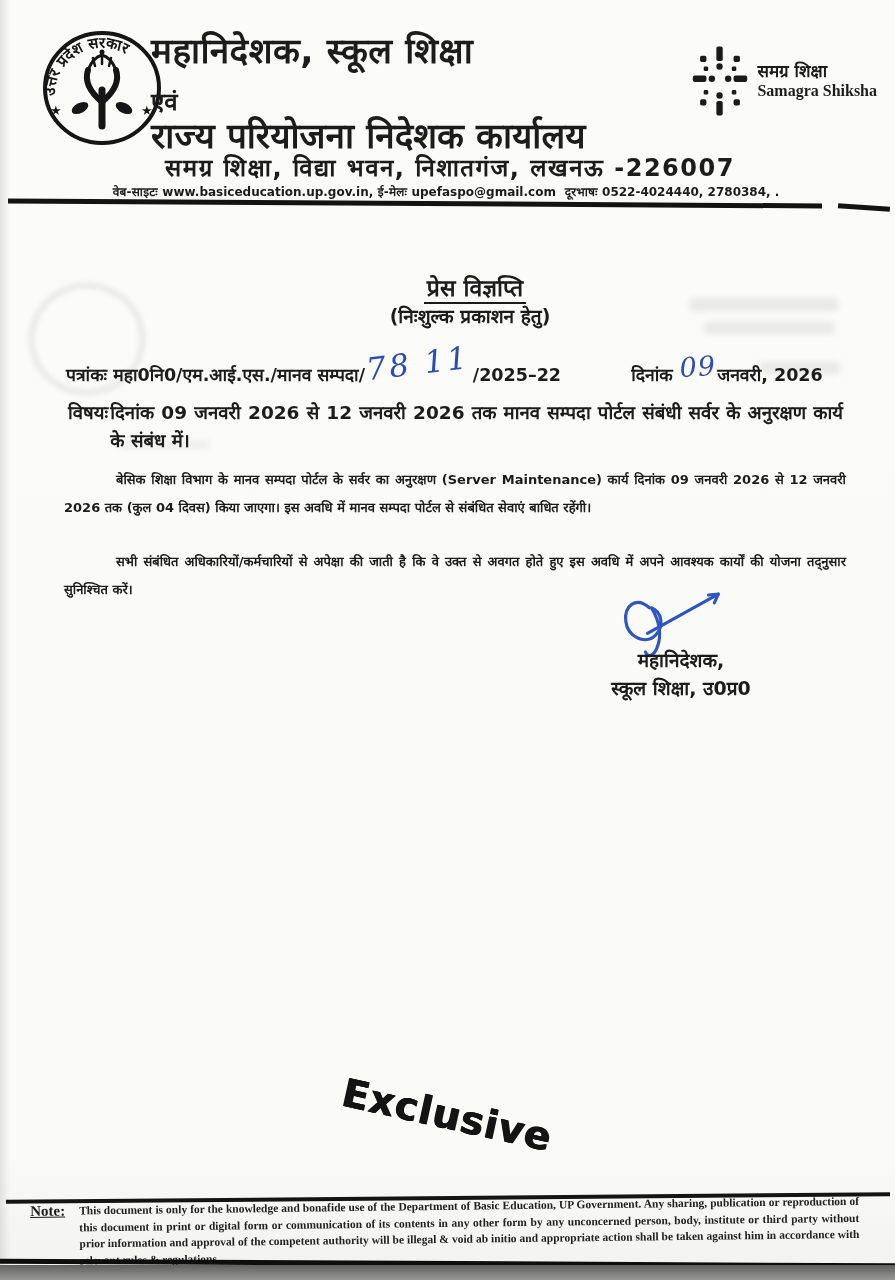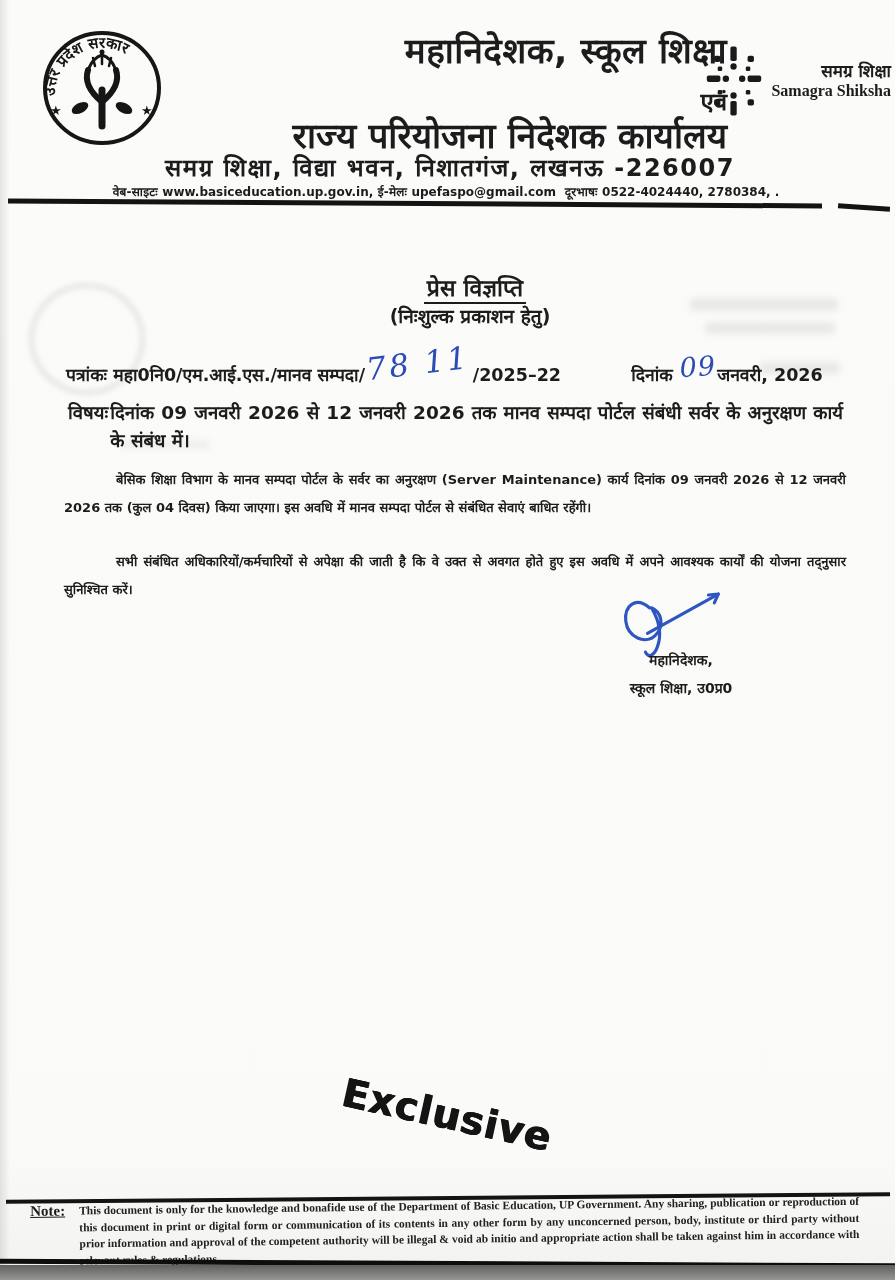--- a/index.html
+++ b/index.html
@@ -6,30 +6,30 @@
   .page {
     position:relative; width:895px; height:1280px; margin:0 auto;
     background:linear-gradient(180deg,#fbfbf9 0%, #fafaf8 90%, #f2f2f0 100%);
     overflow:hidden; color:#1c1c1c;
     font-family:"DejaVu Sans","Liberation Sans",sans-serif;
   }
   .abs { position:absolute; }
 
   
   .emblem { left:38px; top:28px; width:128px; height:122px; }
-  .lh-center { left:167px; top:32px; width:560px; text-align:right; line-height:1.12; }
+  .lh-center { left:151px; top:32px; width:560px; text-align:left; line-height:1.12; }
   .lh-title1 { font-size:35px; font-weight:700; letter-spacing:0.5px; }
   .lh-avam   { font-size:24px; font-weight:700; margin-top:18px; }
   .lh-title3 { font-size:35px; font-weight:700; margin-top:1px; }
   .lh-address { left:60px; top:150px; width:780px; text-align:center;
     font-size:24px; font-weight:700; letter-spacing:1.5px; }
   .contact-line { left:0px; top:183px; width:860px; text-align:center;
     font-size:12px; font-weight:700; letter-spacing:0.2px; white-space:nowrap;padding-left:16px; }
   .contact-line .lat { letter-spacing:0; }
-  .samagra { right:4px; top:44px; display:flex; align-items:center; gap:8px;text-align:right; }
+  .samagra { right:18px; top:44px; display:flex; align-items:center; gap:8px; }
   .samagra-text { line-height:1.15; }
   .samagra-hi { font-size:17px; font-weight:700; }
   .samagra-en { font-size:16px; font-weight:700; font-family:"Liberation Serif","DejaVu Serif",serif; }
   .divider-main  { left:8px;  top:201px; width:814px; height:5px; background:#131313; transform:rotate(0.35deg); }
   .divider-right { left:838px; top:205px; width:52px; height:5px; background:#131313; transform:rotate(4deg); }
 
   
   .press-title { left:55px; top:271px; width:840px; text-align:center; }
   .press-title span { font-size:23px; font-weight:700; border-bottom:2px solid #1c1c1c; padding:0 3px 1px; }
   .press-subtitle { left:50px; top:303px; width:840px; text-align:center; font-size:19px; font-weight:700; }
@@ -45,21 +45,21 @@
     font-size:18.5px; font-weight:700; line-height:28px; }
   .subject-text { text-align:justify; }
 
   .para { left:64px; width:782px; font-size:13px; font-weight:700; line-height:27.5px;
     text-align:justify; text-indent:52px; }
   .para1 { top:466px; }
   .para2 { top:548px; }
 
   .sig-scribble { left:616px; top:588px; width:118px; height:74px; }
   .sig-block { left:556px; top:646px; width:250px; text-align:center;
-    font-size:14px; font-weight:700; line-height:28px; }
+    font-size:19px; font-weight:700; line-height:28px; }
 
   
   .stamp { left:348px; top:1070px; font-size:39px; font-weight:900; letter-spacing:1px;
     color:#141414; transform:rotate(12.5deg); transform-origin:left top;
     text-shadow:0.6px 0 #141414, -0.6px 0 #141414; }
 
   
   .ghost-circle { left:28px; top:282px; width:104px; height:100px; border:7px solid rgba(150,152,148,0.14);
     border-radius:50%; filter:blur(2px); }
   .smudge { background:rgba(140,150,138,0.16); filter:blur(3px); border-radius:3px; }

